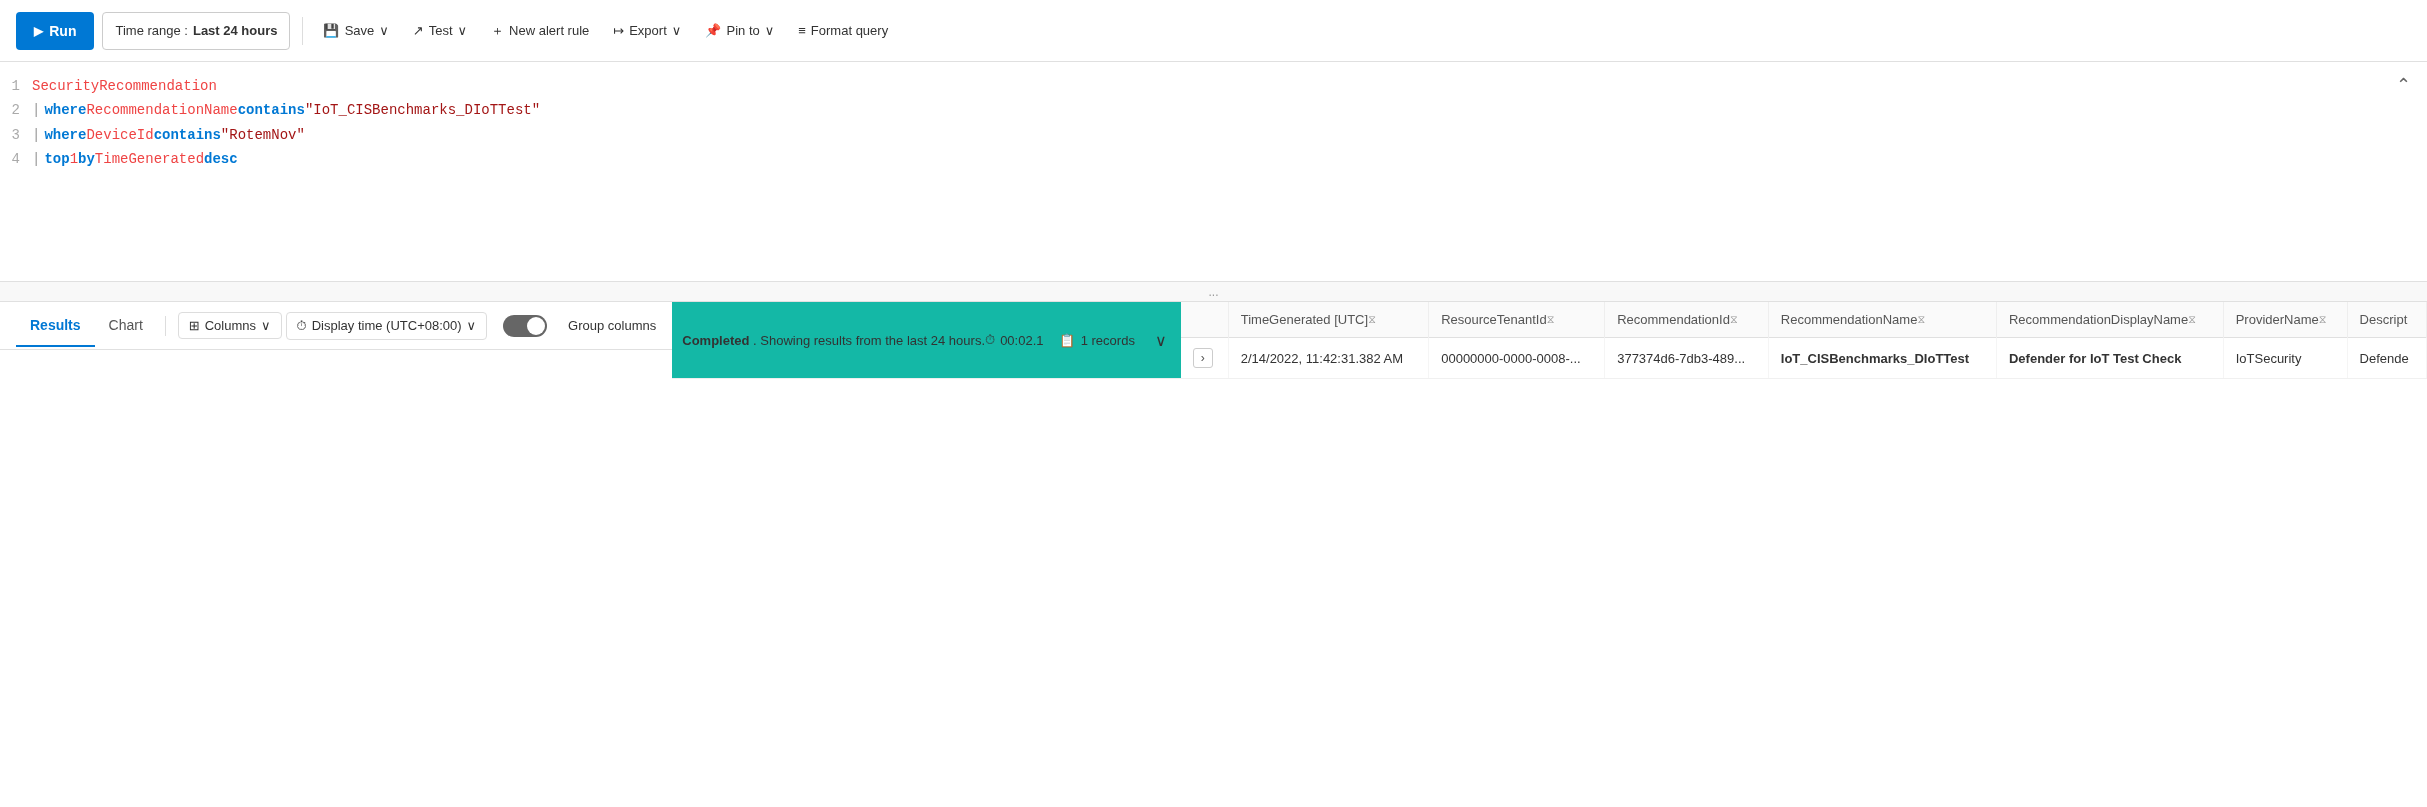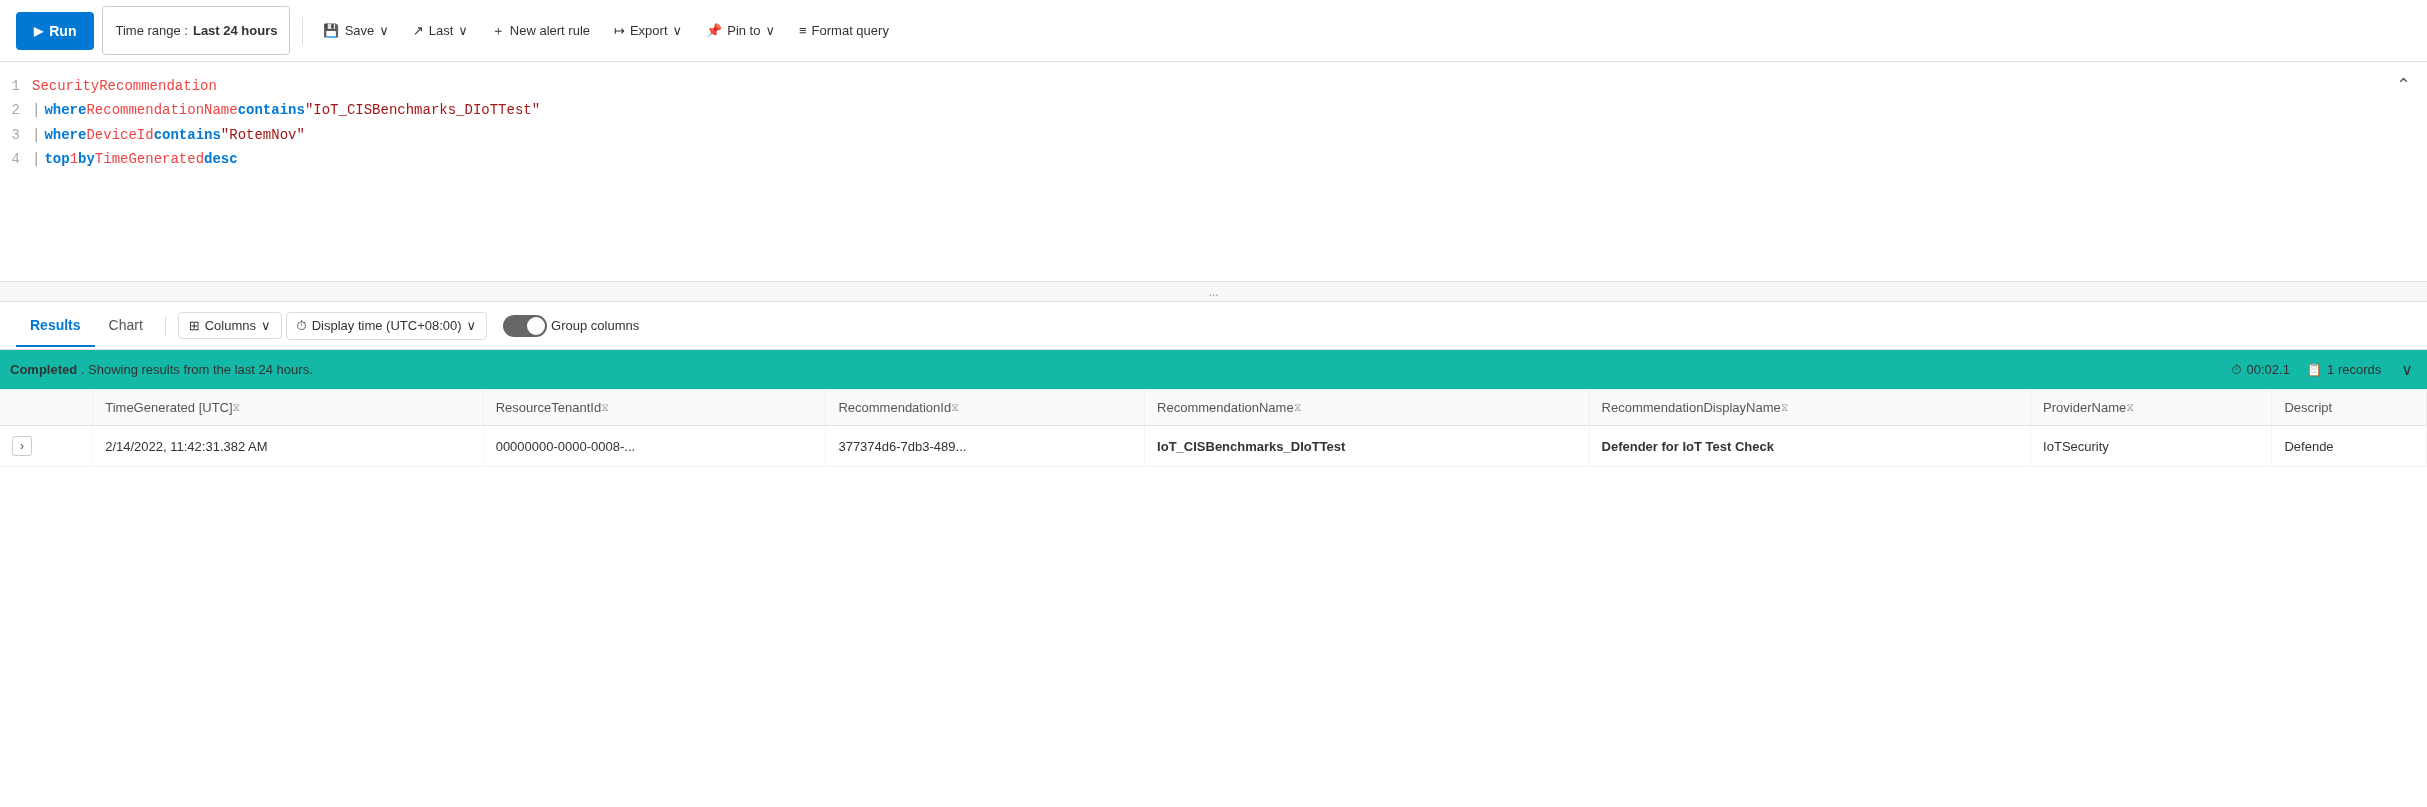--- a/index.html
+++ b/index.html
@@ -21,21 +21,21 @@
       border: none; border-radius: 4px;
       padding: 8px 18px; font-size: 14px; font-weight: 600;
       cursor: pointer; height: 38px;
     }
     .btn-run .play-icon { font-size: 12px; }
     .btn-outline {
       display: flex; align-items: center; gap: 5px;
       background: #fff; color: #333;
       border: 1px solid #ccc; border-radius: 4px;
       padding: 6px 12px; font-size: 13px;
-      cursor: pointer; height: 49px; white-space: nowrap;
+      cursor: pointer; height: 38px; white-space: nowrap;
     }
     .btn-outline .bold { font-weight: 700; }
     .divider-v { width: 1px; height: 28px; background: #ddd; margin: 0 4px; }
     .toolbar-btn {
       display: flex; align-items: center; gap: 5px;
       background: none; border: none;
       color: #333; font-size: 13px;
       cursor: pointer; padding: 6px 8px; height: 38px;
       border-radius: 4px; white-space: nowrap;
     }
@@ -87,21 +87,21 @@
       align-items: center;
       justify-content: center;
       background: #f8f8f8;
       border-bottom: 1px solid #e0e0e0;
       cursor: row-resize;
       color: #999;
       font-size: 12px;
     }
 
     
-    .results-panel { display: flex; flex-direction: column; }
+    .results-panel { display: flex; flex-direction: row; }
 
     
     .tabs-bar {
       display: flex;
       align-items: center;
       gap: 0;
       padding: 0 16px;
       border-bottom: 1px solid #e0e0e0;
       height: 48px;
       background: #fff;
@@ -118,21 +118,21 @@
       color: #0078d4;
       font-weight: 600;
     }
     .tab-divider { width: 1px; height: 20px; background: #ddd; margin: 0 8px; }
     .tab-action {
       display: flex; align-items: center; gap: 5px;
       background: none; border: 1px solid #ddd; border-radius: 4px;
       padding: 5px 10px; font-size: 13px; color: #333; cursor: pointer; margin-left: 4px;
     }
     .toggle-wrap {
-      display: flex; align-items: center; gap: 4px;
+      display: flex; align-items: center; gap: 21px;
       margin-left: 16px;
     }
     .toggle {
       width: 44px; height: 22px; border-radius: 11px;
       background: #666; position: relative; cursor: pointer;
     }
     .toggle-knob {
       width: 18px; height: 18px; border-radius: 50%;
       background: #fff; position: absolute; top: 2px; right: 2px;
     }
@@ -215,21 +215,21 @@
   <div class="divider-v"></div>
 
   <button class="toolbar-btn">
     <span>💾</span>
     <span>Save</span>
     <span>∨</span>
   </button>
 
   <button class="toolbar-btn">
     <span>↗</span>
-    <span>Last</span>
+    <span>Test</span>
     <span>∨</span>
   </button>
 
   <button class="toolbar-btn">
     <span>＋</span>
     <span>New alert rule</span>
   </button>
 
   <button class="toolbar-btn">
     <span>↦</span>

